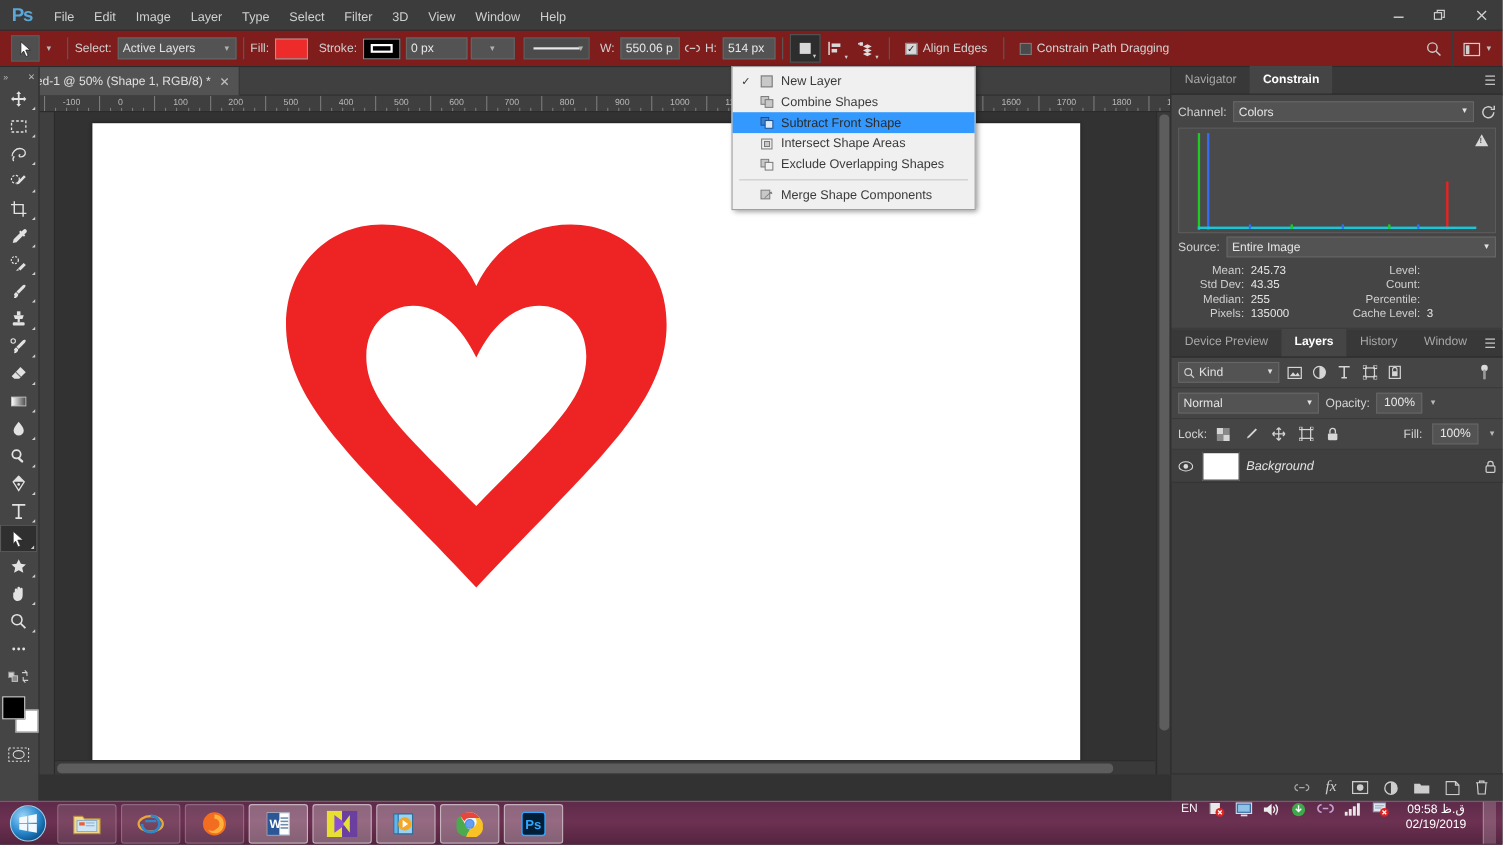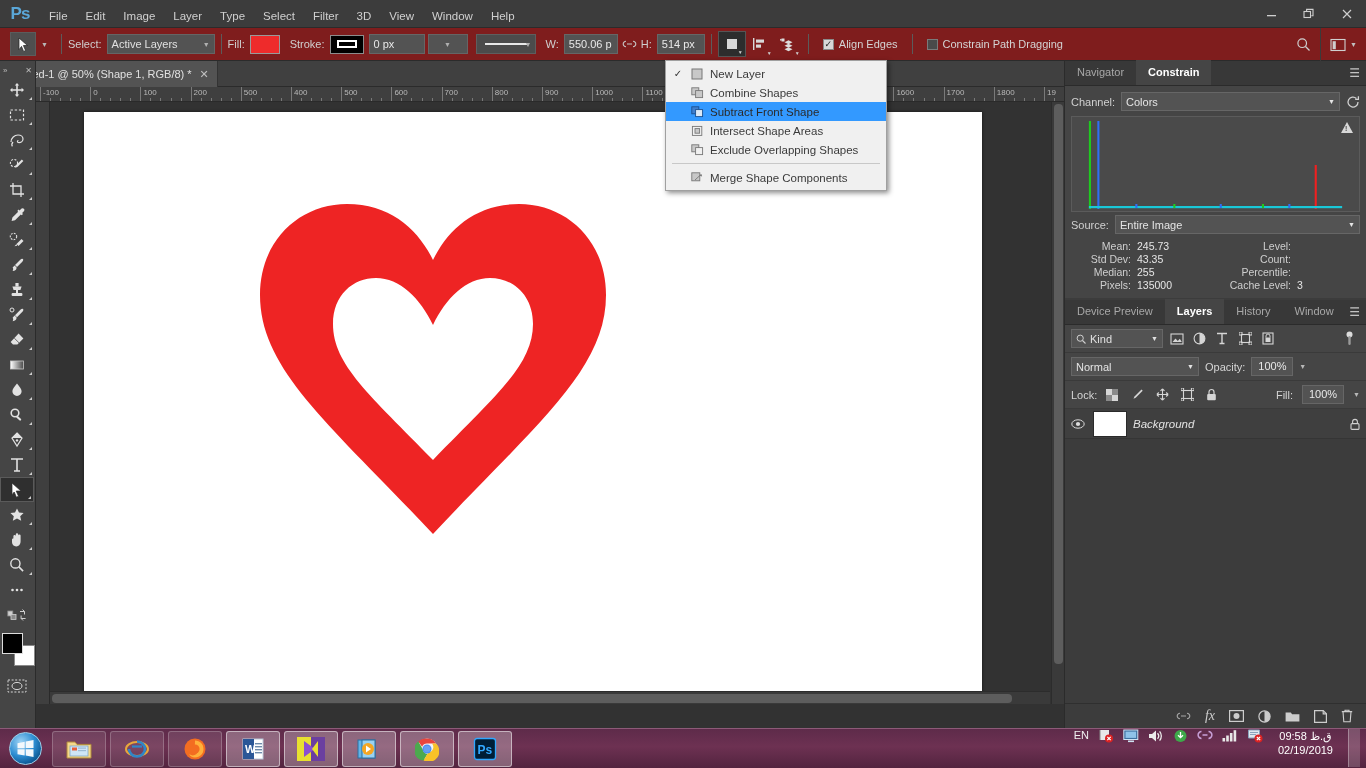--- a/index.html
+++ b/index.html
@@ -125,21 +125,21 @@
     position:absolute; left:36px; top:87px; width:1028px; height:617px; background:#323232;
   }
   .ruler-h {
     position:absolute; left:0; top:0; width:1028px; height:15px; background:#3f3f3f;
     border-bottom:1px solid #2a2a2a; overflow:hidden;
   }
   .ruler-v {
     position:absolute; left:0; top:15px; width:14px; height:602px; background:#3f3f3f;
     border-right:1px solid #2a2a2a;
   }
-  .rtick { position:absolute; top:0; height:15px; font-size:8px; color:#b9b9b9; padding-left:2px;
+  .rtick { position:absolute; top:0; height:15px; font-size:8px; color:#b9b9b9; padding-left:16px;
            border-left:1px solid #7a7a7a; line-height:11px; }
   .rminor { position:absolute; bottom:0; width:1px; height:3px; background:#787878; }
   .doccanvas {
     position:absolute; left:48px; top:25px; width:898px; height:587px; background:#fff;
     box-shadow:0 0 3px rgba(0,0,0,.6);
   }
   .scroll-v {
     position:absolute; right:0; top:15px; width:13px; height:602px; background:#3a3a3a;
     border-left:1px solid #2c2c2c;
   }

